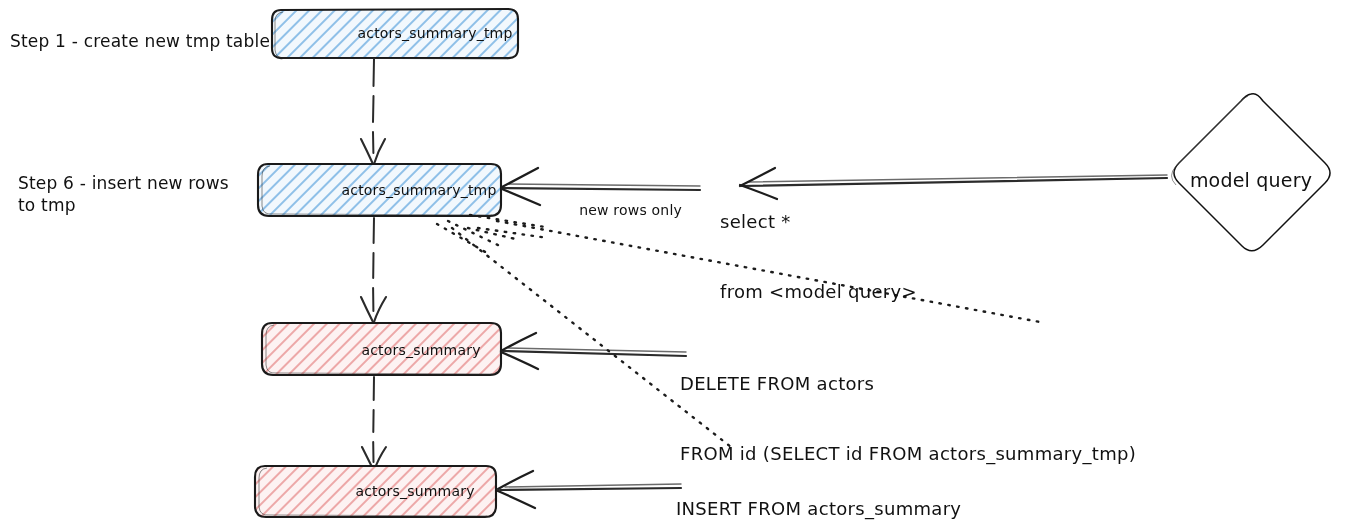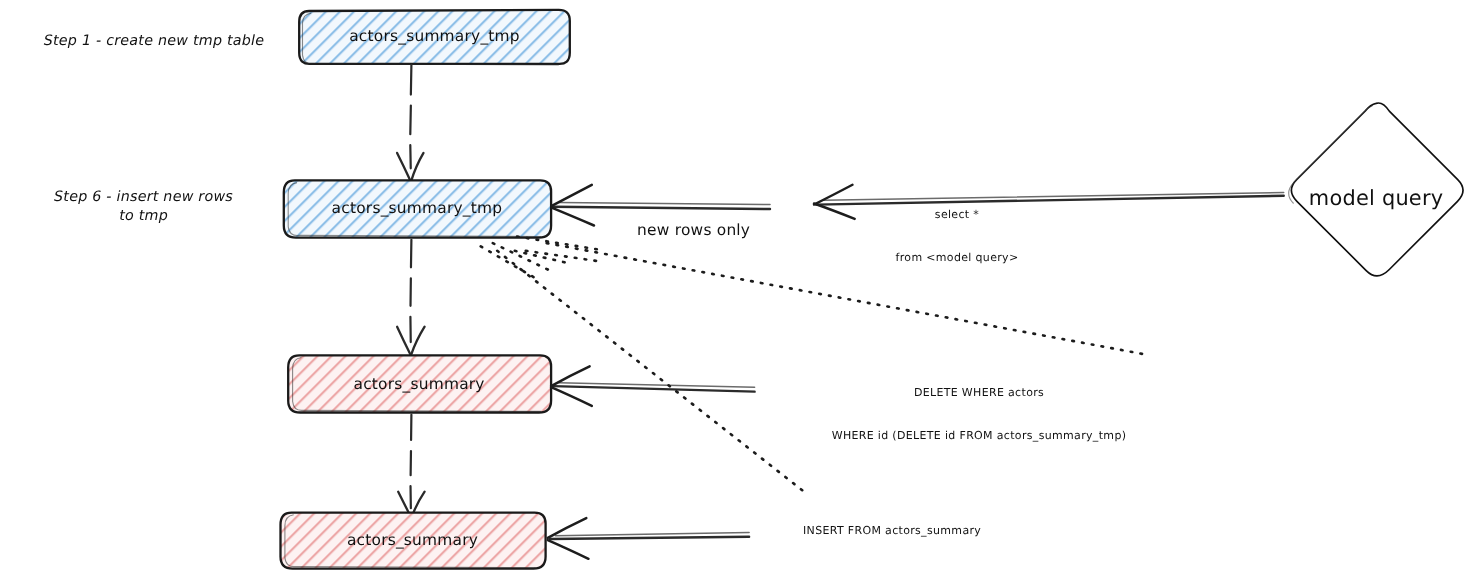--- a/index.html
+++ b/index.html
@@ -2,24 +2,24 @@
 <html><head>
 <meta charset="utf-8">
 <style>
   html,body{margin:0;padding:0;background:#ffffff;}
   body{width:1345px;height:528px;overflow:hidden;
        font-family:"DejaVu Sans","Liberation Sans",sans-serif;}
   #stage{position:relative;width:1345px;height:528px;background:#fff;}
   svg#canvas{position:absolute;left:0;top:0;width:1345px;height:528px;}
   .lbl{position:absolute;color:#111;font-family:"DejaVu Sans","Liberation Sans",sans-serif;
        line-height:1.30;white-space:pre;}
-  .step-label{font-size:13px;text-align:center;letter-spacing:.2px;font-style:italic;}
-  .node-label{font-size:14px;text-align:center;letter-spacing:.2px;}
+  .step-label{font-size:17px;text-align:left;letter-spacing:.2px;}
+  .node-label{font-size:14px;text-align:center;letter-spacing:.2px;padding-left:40px;}
   .edge-label{font-size:14px;text-align:right;letter-spacing:.2px;}
-  .sql-label{font-size:10px;text-align:center;letter-spacing:.3px;}
+  .sql-label{font-size:18px;text-align:left;letter-spacing:.3px;}
   .diamond-label{font-size:19px;text-align:center;letter-spacing:.2px;}
 </style>
 </head>
 <body>
 
 <div id="stage">
 
   <svg id="canvas" viewBox="0 0 1345 528">
     <defs>
       <pattern id="hatchBlue" width="9" height="9" patternTransform="rotate(45)" patternUnits="userSpaceOnUse">
@@ -133,22 +133,22 @@
     <div>select *</div>
     <div>from &lt;model query&gt;</div>
   </div>
 
   <div class="lbl diamond-label" style="left:1171px;top:168px;width:160px;">model query</div>
 
 
   <div class="lbl node-label" style="left:262px;top:341px;width:238px;">actors_summary</div>
 
   <div class="lbl sql-label" style="left:680px;top:325px;width:420px;">
-    <div>DELETE WHERE actors</div>
-    <div>WHERE id (DELETE id FROM actors_summary_tmp)</div>
+    <div>DELETE FROM actors</div>
+    <div>FROM id (SELECT id FROM actors_summary_tmp)</div>
   </div>
 
 
   <div class="lbl node-label" style="left:255px;top:482px;width:240px;">actors_summary</div>
 
   <div class="lbl sql-label" style="left:676px;top:450px;width:270px;">
     <div>INSERT FROM actors_summary</div>
     
   </div>
 

